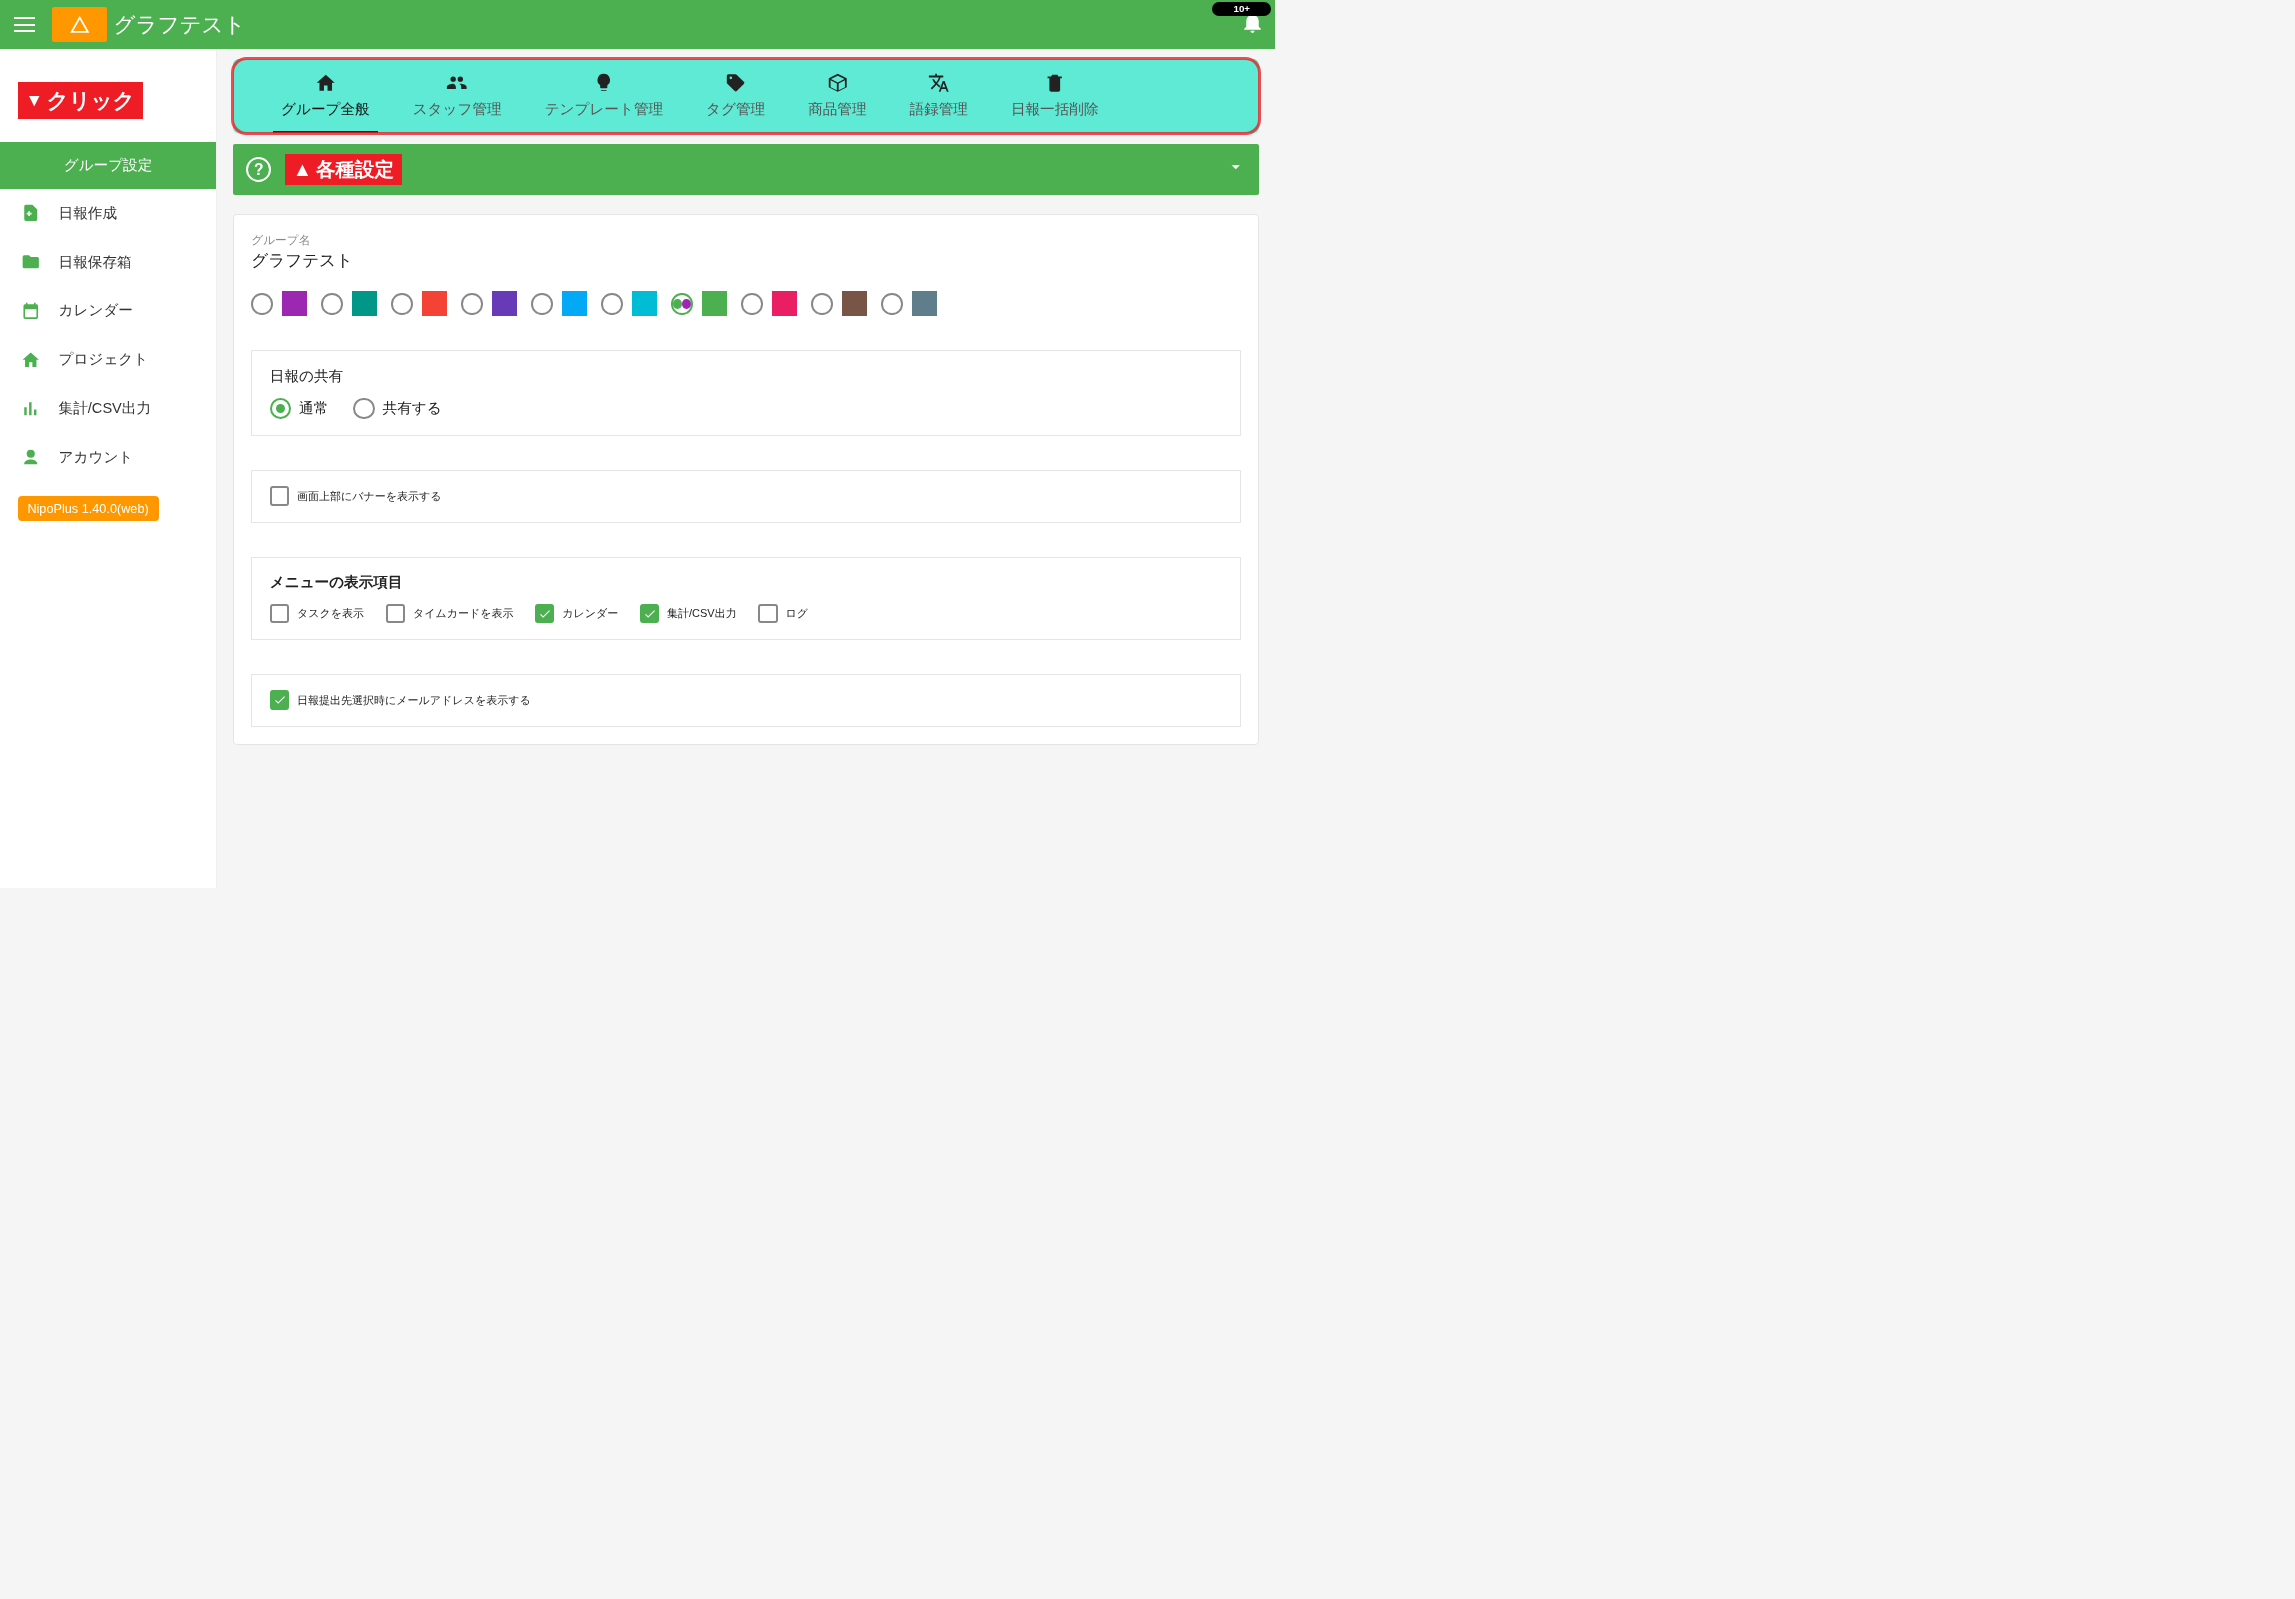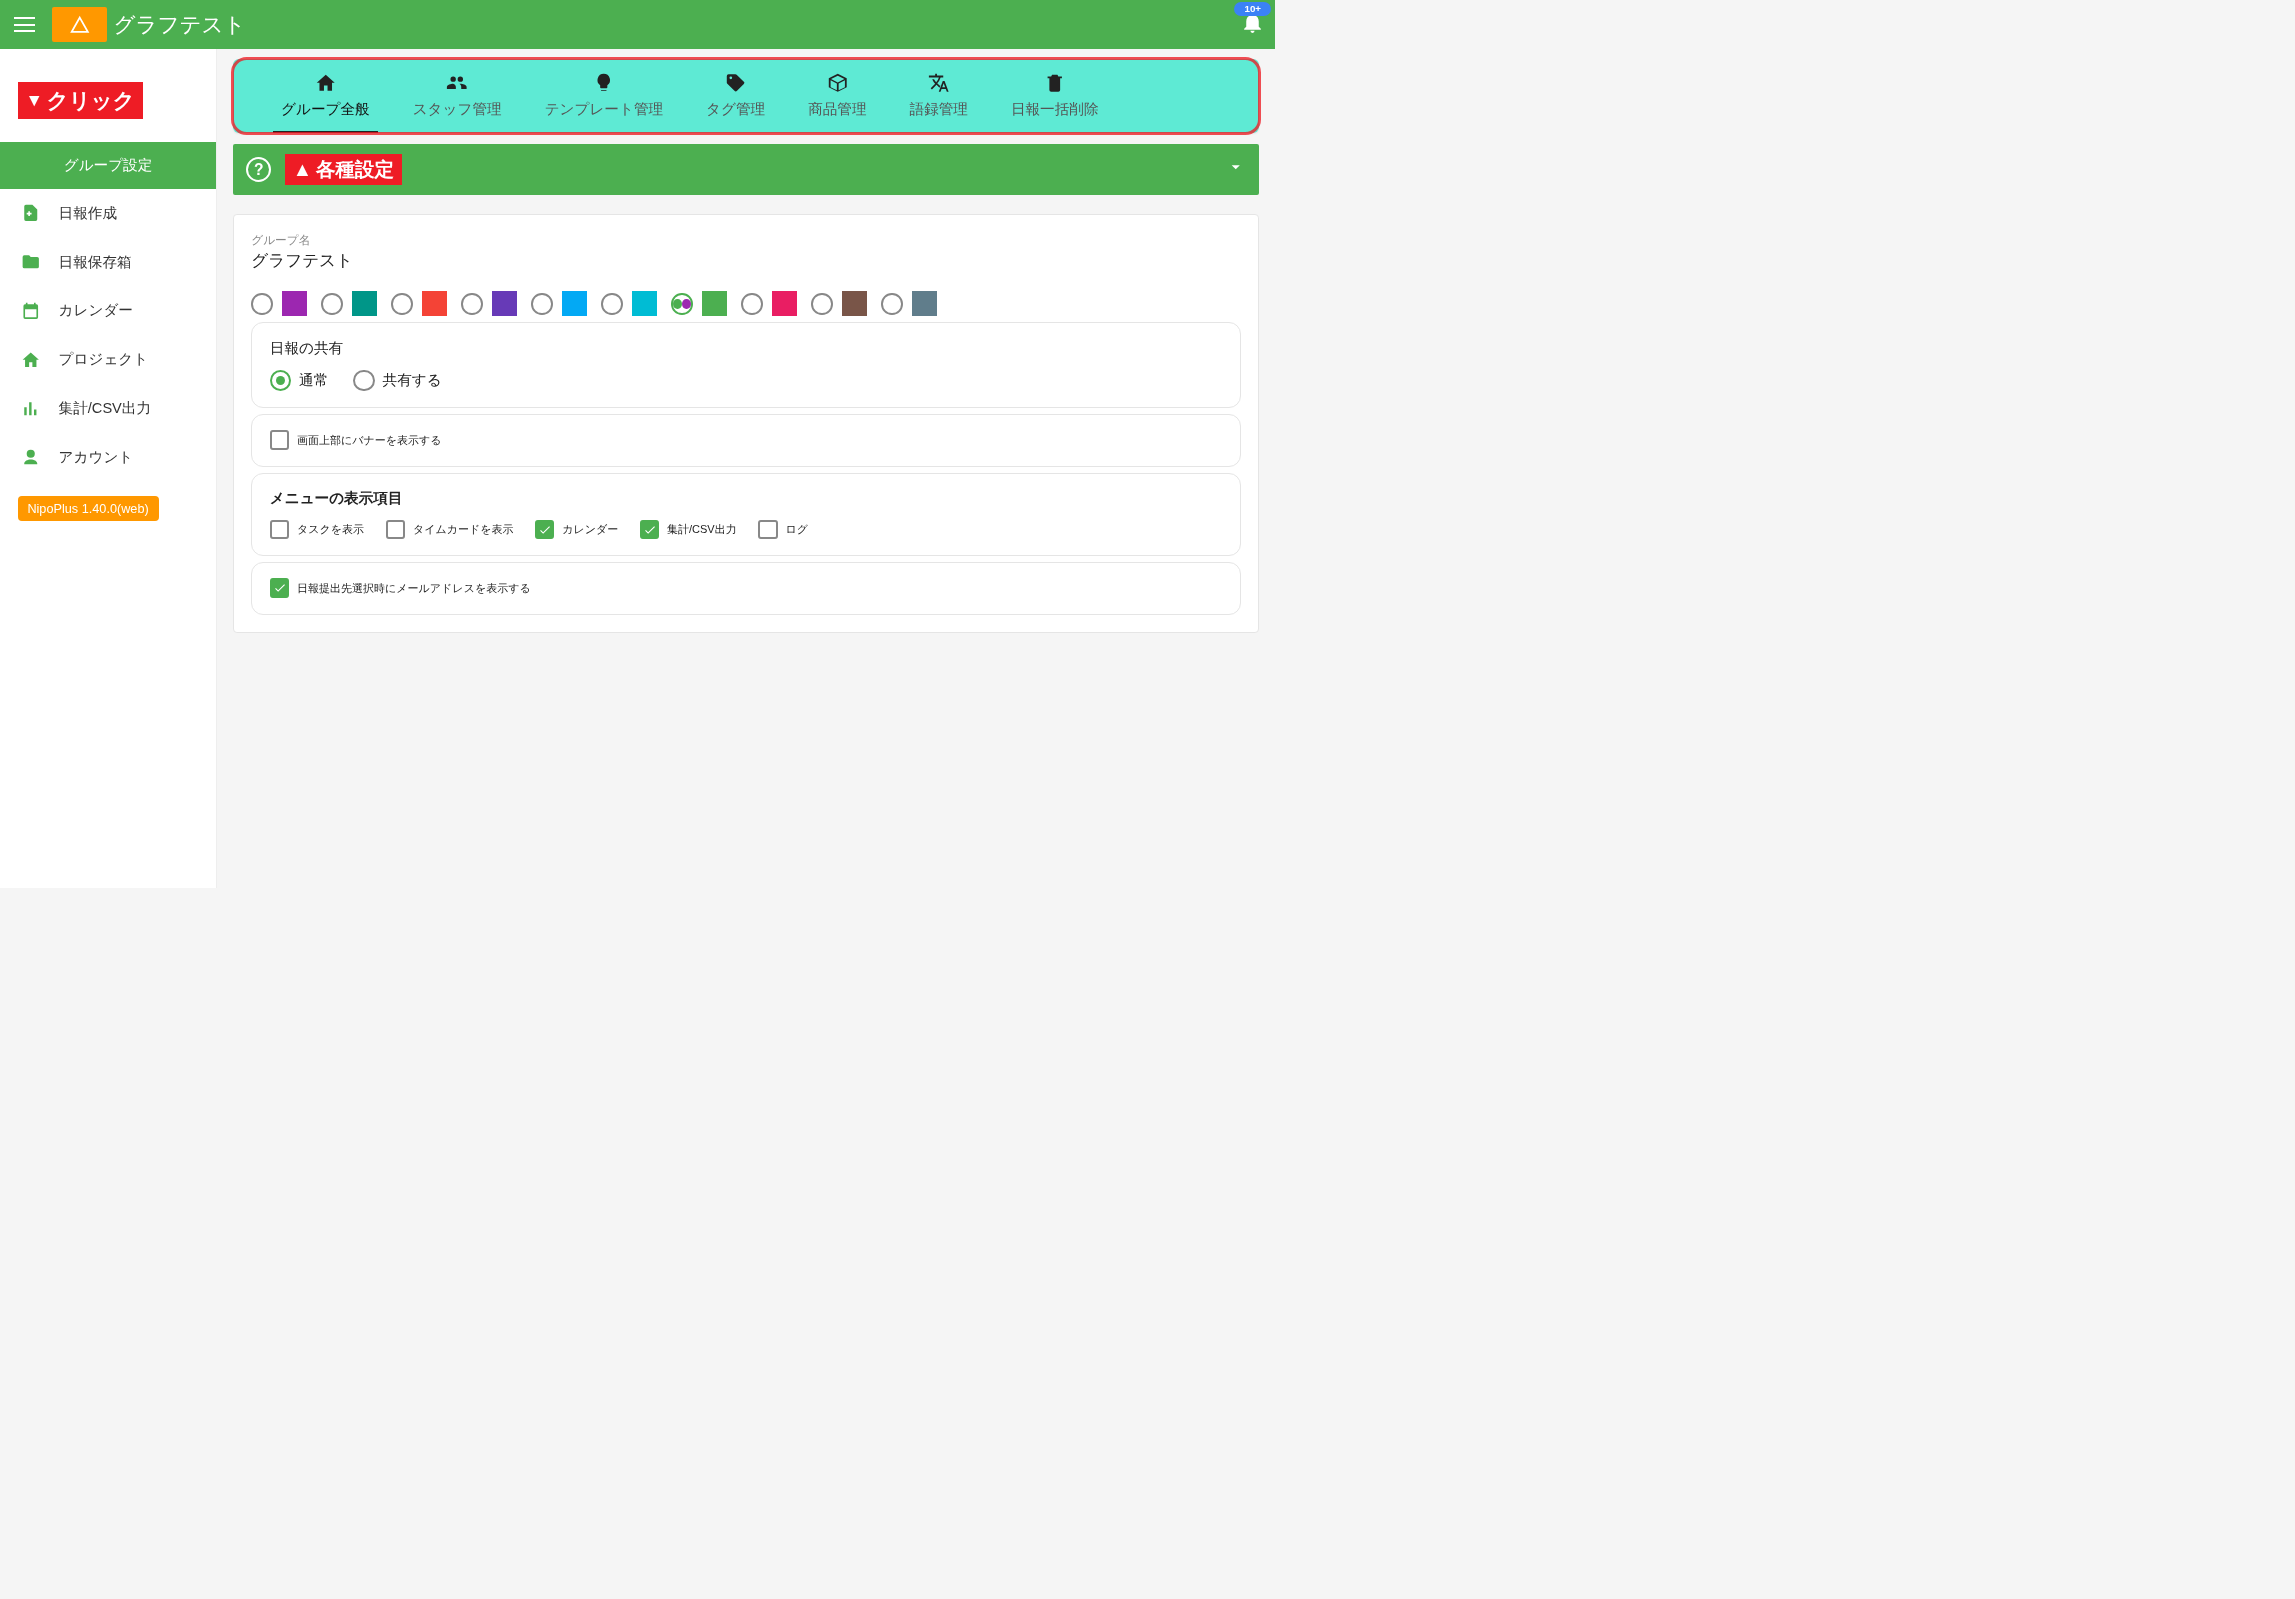--- a/index.html
+++ b/index.html
@@ -7,21 +7,21 @@
   
   .topbar { background: #4caf50; height: 49px; display: flex; align-items: center; color: #fff; padding: 0 9.8px; position: relative; }
   .menu-icon { width: 29px; height: 29px; display: flex; flex-direction: column; justify-content: center; gap: 4.9px; cursor: pointer; margin-right: 13.7px; }
   .menu-icon span { display: block; height: 2px; background: #fff; width: 21.5px; margin: 0 auto; }
   .logo-chip { background: #ff9800; width: 55px; height: 35px; display: flex; align-items: center; justify-content: center; border-radius: 2px; margin-right: 5.9px; }
   .logo-chip svg { width: 21.5px; height: 21.5px; }
   .app-title { font-size: 21.5px; font-weight: 400; }
   .topbar-right { margin-left: auto; display: flex; align-items: center; gap: 15.6px; }
   .bell-wrap { position: relative; cursor: pointer; }
   .bell-wrap svg { width: 25px; height: 25px; fill: #fff; }
-  .badge { position: absolute; top: -7.8px; right: -5.9px; background: #3b82f6; color: #fff; font-size: 9.8px; border-radius: 7.8px; padding: 1px 10px; line-height: 11.7px; font-weight: 600;}
+  .badge { position: absolute; top: -7.8px; right: -5.9px; background: #000000; color: #fff; font-size: 9.8px; border-radius: 7.8px; padding: 1px 21px; line-height: 11.7px; font-weight: 600;}
   
   .layout { display: flex; }
   .sidebar { width: 217px; background: #fff; min-height: 839px; border-right: 1px solid #eee; padding-top: 13.7px;}
   .annot { margin: 19.5px 0 23.4px 17.6px; }
   .annot-box { background: #ee1c25; color: #fff; font-weight: 700; font-size: 21.5px; padding: 3.9px 7.8px; display: inline-flex; align-items: center; gap: 3.9px; }
   .annot-box span.tri { font-size: 17.6px; line-height: 1;}
   .side-item { display: flex; align-items: center; gap: 17.6px; padding: 13.7px 19.5px; font-size: 14.6px; color: #333; cursor: pointer; }
   .side-item.active { background: #4caf50; color: #fff; justify-content: center; font-size: 14.6px; }
   .side-item.active .side-label { text-align: center; width: 100%; font-family: Liberation Serif, serif; }
   .side-item .side-icon { width: 21.5px; height: 21.5px; display: inline-flex; align-items: center; justify-content: center; }
@@ -47,21 +47,21 @@
   .main-card { background: #fff; margin: 19.5px 15.6px; padding: 17.6px 17.6px; border: 1px solid #e5e5e5; border-radius: 3.9px; }
   .field-label { color: #888; font-size: 11.7px; }
   .field-value { font-size: 16.6px; margin-top: 2px; }
   .swatches { display: flex; gap: 13.7px; margin: 19.5px 0 5.9px 0; align-items: center; flex-wrap: wrap;}
   .swatch-group { display: flex; align-items: center; gap: 9.8px; }
   .radio-ring { width: 21.5px; height: 21.5px; border: 2px solid #888; border-radius: 50%; display: inline-flex; align-items: center; justify-content: center; cursor: pointer; }
   .radio-ring.selected { border-color: #9c27b0; }
   .radio-ring.selected::after { content: ""; width: 9.8px; height: 9.8px; background: #9c27b0; border-radius: 50%; }
   .swatch { width: 25px; height: 25px; display:inline-block;}
   
-  .panel { border: 1px solid #e5e5e5; border-radius: 12px; padding: 15.6px 17.6px; margin-top: 6px; }
+  .panel { border: 1px solid #e5e5e5; border-radius: 0; padding: 15.6px 17.6px; margin-top: 34px; }
   .panel-title { font-size: 14.6px; margin-bottom: 11.7px; font-weight: 500;}
   .panel-title.bold { font-weight: 700; }
   .radio-row { display: flex; gap: 25px; align-items: center; }
   .radio { display: inline-flex; align-items: center; gap: 7.8px; cursor: pointer; font-size: 14.6px;}
   .radio .dot-outer { width: 21.5px; height: 21.5px; border: 2px solid #888; border-radius: 50%; display: inline-flex; align-items: center; justify-content: center;}
   .radio.selected .dot-outer { border-color: #4caf50; }
   .radio.selected .dot-outer::after { content:""; width: 9.8px; height: 9.8px; background:#4caf50; border-radius:50%;}
   .desc-box { border: 1px solid #e5e5e5; border-radius: 5.9px; padding: 15.6px 17.6px; margin-top: 13.7px; font-size: 14.6px; color: #222; }
   
   .check-row { display: flex; align-items: center; gap: 11.7px; font-size: 11px; flex-wrap: wrap;}

